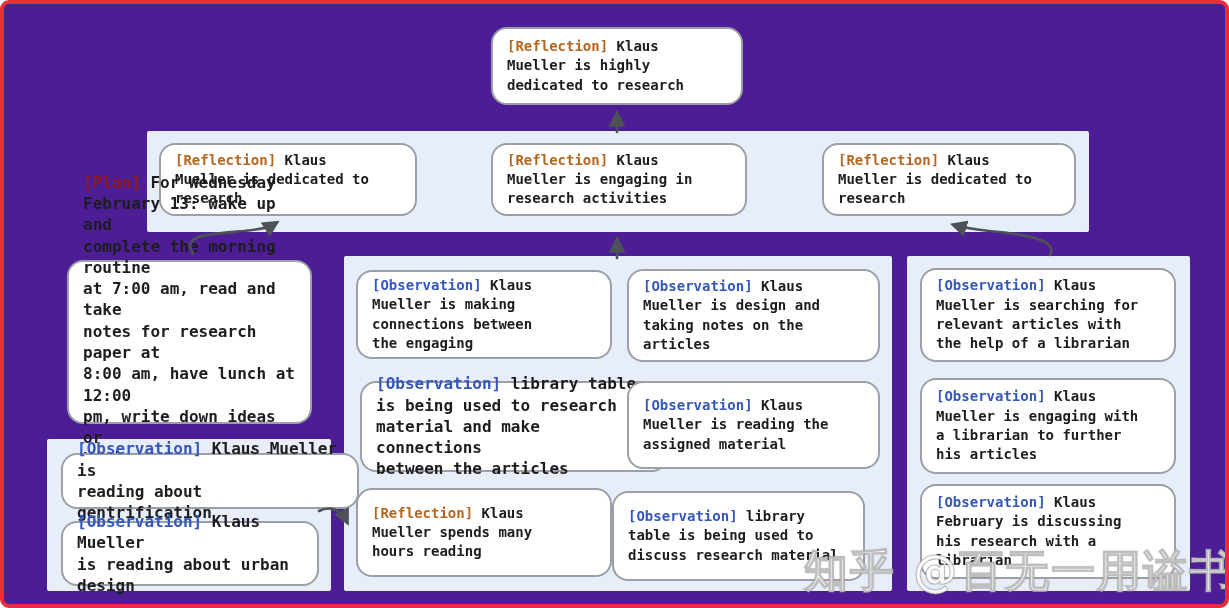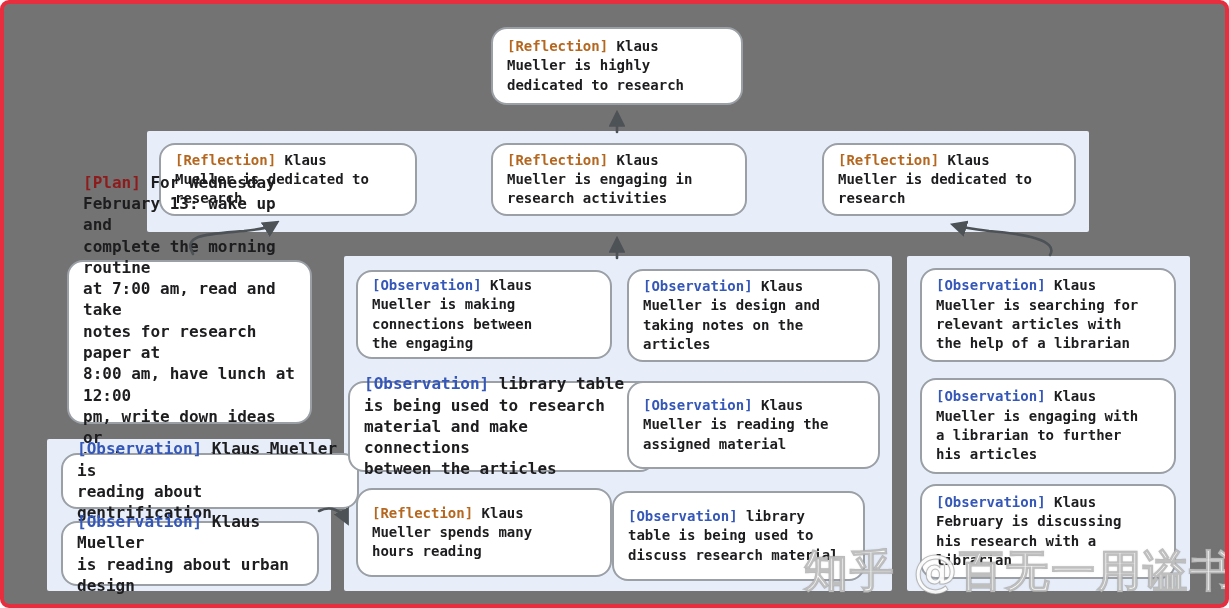--- a/index.html
+++ b/index.html
@@ -1,18 +1,18 @@
 <!DOCTYPE html>
 <html><head>
 <meta charset="utf-8">
 <style>
   html,body { margin:0; padding:0; background:#fff; }
   #frame {
     position:relative; width:1229px; height:608px; box-sizing:border-box;
-    border:4px solid #e62e3e; border-radius:9px; background:#737373;
+    border:4px solid #e62e3e; border-radius:9px; background:#4c1d95;
     overflow:hidden; font-family:"DejaVu Sans Mono","Liberation Mono",monospace;
   }
   .band {
     position:absolute; background:#e7eefa; border-radius:2px;
   }
   .node {
     position:absolute; box-sizing:border-box; background:#ffffff;
     border:2.5px solid #9aa0a6; border-radius:16px;
     display:flex; align-items:center; padding:4px 14px;
     color:#1d1d1f; font-weight:bold;
@@ -87,21 +87,21 @@
     <div class="inner"><span class="tag-observation">[Observation]</span><span> Klaus Mueller
 is reading about urban design</span></div>
   </div>
 
   <div class="node fs-big" style="left:352px;top:266px;width:256px;height:89px">
     <div class="inner"><span class="tag-observation">[Observation]</span><span> Klaus
 Mueller is making
 connections between
 the engaging</span></div>
   </div>
-  <div class="node fs-small" style="left:344px;top:377px;width:308px;height:91px">
+  <div class="node fs-small" style="left:356px;top:377px;width:308px;height:91px">
     <div class="inner"><span class="tag-observation">[Observation]</span><span> library table
 is being used to research
 material and make connections
 between the articles</span></div>
   </div>
   <div class="node fs-big" style="left:352px;top:484px;width:256px;height:89px">
     <div class="inner"><span class="tag-reflection">[Reflection]</span><span> Klaus
 Mueller spends many
 hours reading</span></div>
   </div>

